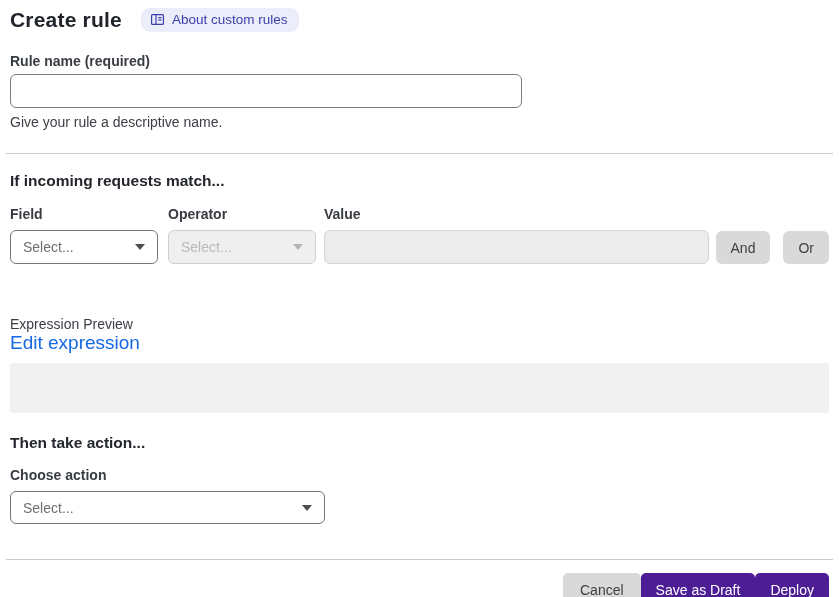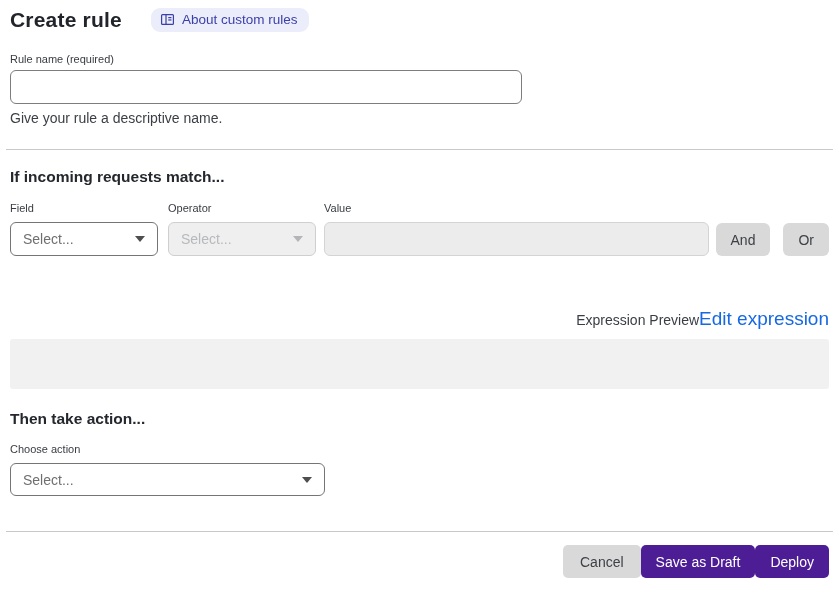--- a/index.html
+++ b/index.html
@@ -7,33 +7,33 @@
   body {
     width: 839px; height: 597px;
     font-family: "Liberation Sans", "DejaVu Sans", sans-serif;
     color: #33383e;
     overflow: hidden;
     position: relative;
   }
   .page { padding: 8px 10px 0 10px; }
 
   
-  .header-row { display: flex; align-items: center; gap: 29px; }
+  .header-row { display: flex; align-items: center; gap: 19px; }
   .page-title { font-size: 21px; font-weight: bold; color: #21242a; letter-spacing: 0.2px; }
   .about-badge {
     display: inline-flex; align-items: center; gap: 7px;
     background: #ebedfa; color: #3b3fa8;
     font-size: 13.5px;
     padding: 4px 12px 5px 9px; border-radius: 9px;
     cursor: pointer; text-decoration: none;
   }
   .about-badge svg { display: block; }
 
   
-  .field-label { font-size: 11px; color: #383c42; }
+  .field-label { font-size: 14px; color: #383c42; font-weight: bold; }
   .rule-name-label { margin-top: 21px; }
   .text-input {
     display: block; width: 512px; height: 34px; margin-top: 5px;
     border: 1px solid #7d7d7d; border-radius: 6px;
     font-size: 14px; padding: 0 12px; color: #33383e; background: #fff;
     font-family: inherit; outline: none;
   }
   .helper-text { font-size: 14px; color: #3c4046; margin-top: 6px; }
 
   .divider { border: none; border-top: 1px solid #c9c9c9; margin: 0 -4px; }
@@ -68,21 +68,21 @@
   }
 
   .conj-buttons { margin-left: auto; display: flex; gap: 13px; }
   .conj-btn {
     height: 33px; border: none; border-radius: 6px; background: #d9d9d9;
     color: #3d4045; font-size: 14px; font-family: inherit;
     padding: 0 15px; cursor: pointer;
   }
 
   
-  .expr-row { display: flex; justify-content: flex-end; align-items: baseline; margin-top: 52px; }
+  .expr-row { display: flex; justify-content: space-between; align-items: baseline; margin-top: 52px; flex-direction: column; }
   .expr-label { font-size: 14px; color: #3a3e44; }
   .edit-link { font-size: 19px; color: #1668e3; text-decoration: none; cursor: pointer; }
   .expr-box {
     margin-top: 9px; height: 50px; background: #f1f1f2; border-radius: 3px;
     font-size: 13px; color: #55595e; padding: 8px 12px;
   }
 
   
   .action-heading { margin-top: 21px; }
   .choose-label { margin-top: 15px; }

